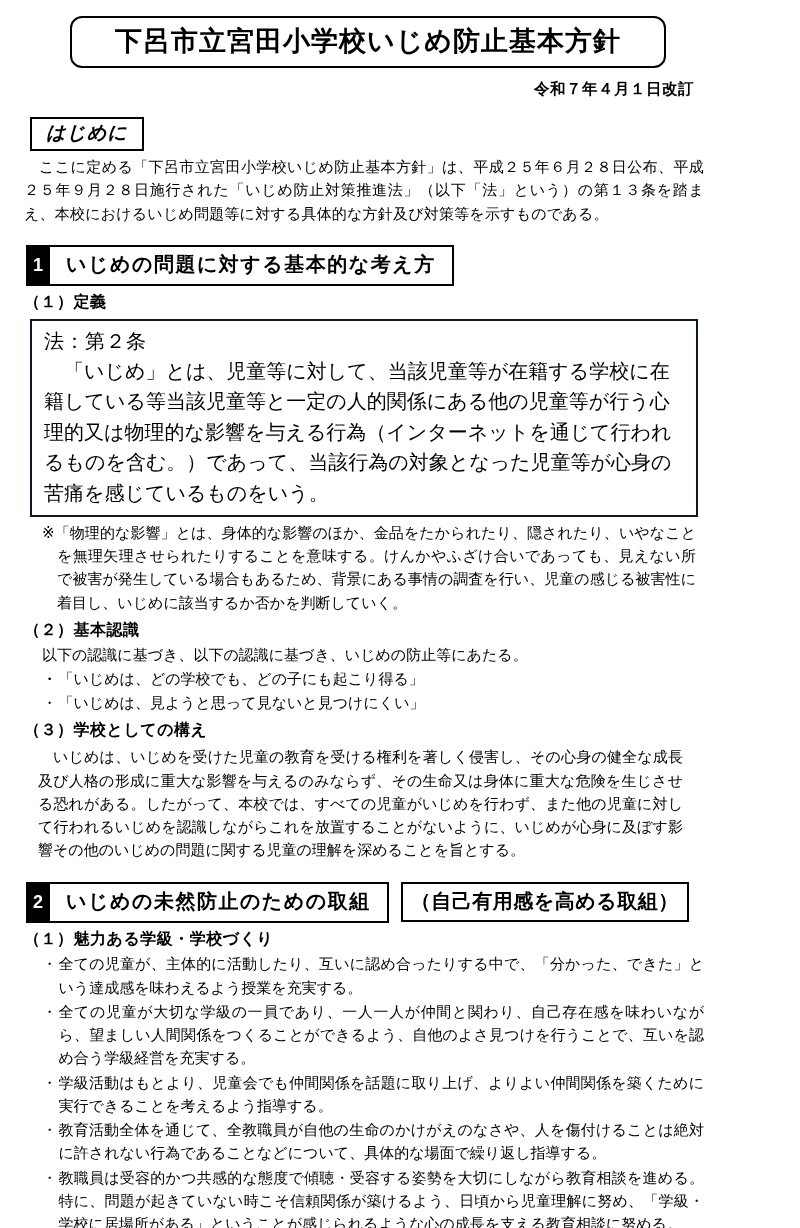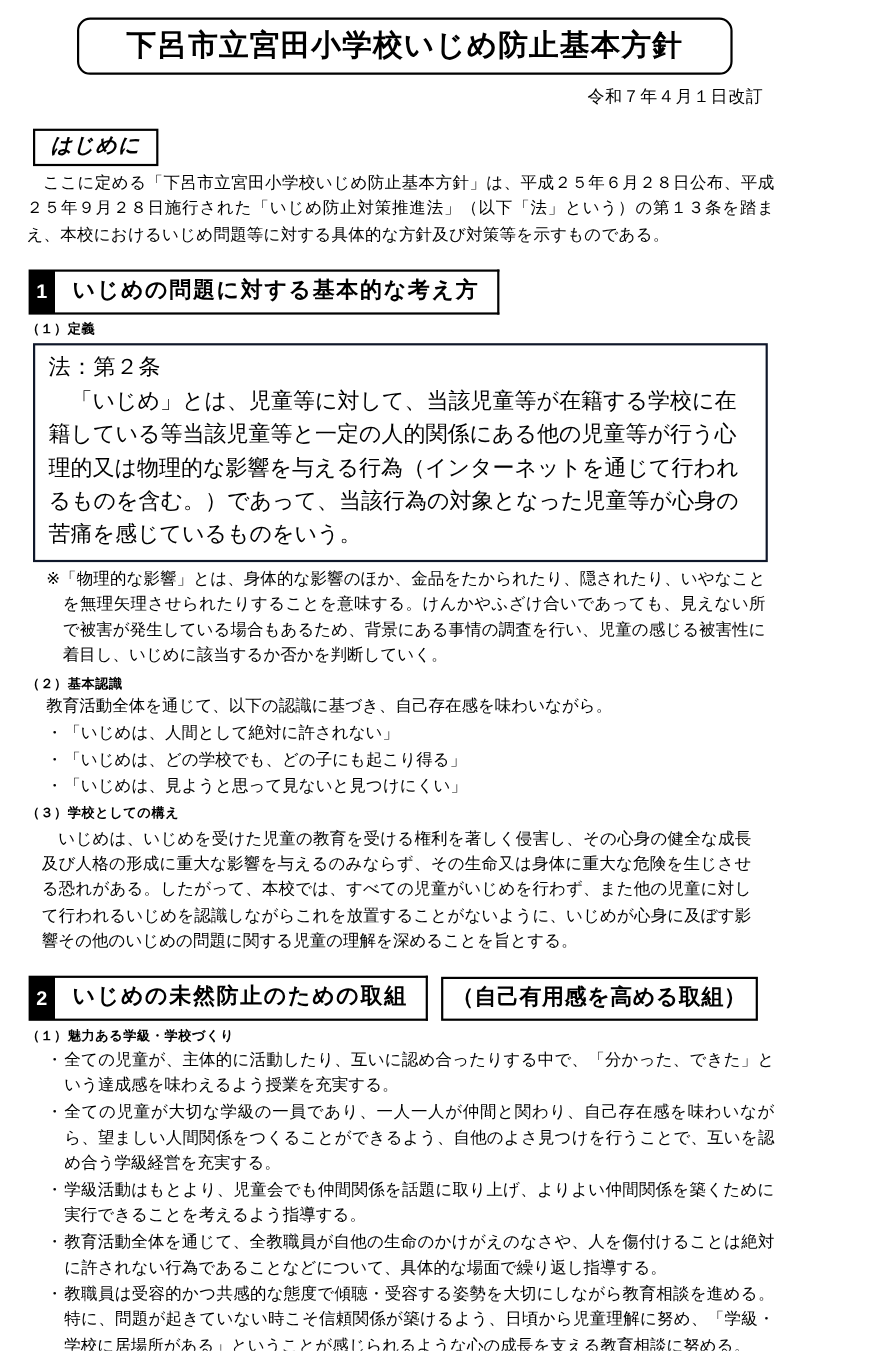--- a/index.html
+++ b/index.html
@@ -38,20 +38,21 @@
     font-weight: bold;
     letter-spacing: 1px;
     line-height: 1.2;
   }
 
   .revision {
     text-align: right;
     margin: 9px 10px 16px 0;
     font-size: 15.5px;
     letter-spacing: 0.5px;
+    font-weight: bold;
   }
 
   
   .label-box {
     display: inline-block;
     border: 2px solid #000;
     padding: 1px 14px 3px 14px;
     font-weight: bold;
     font-size: 19px;
     letter-spacing: 1px;
@@ -108,21 +109,21 @@
     font-weight: bold;
     font-size: 20px;
     letter-spacing: 0.5px;
     padding: 2px 8px 3px 8px;
     margin-left: 12px;
     align-self: center;
   }
 
   .sub-heading {
     font-weight: bold;
-    font-size: 12px;
+    font-size: 16px;
     margin-top: 4px;
     letter-spacing: 0.5px;
   }
 
   
   .quote-box {
     border: 2px solid #0f172a;
     padding: 5px 10px 7px 12px;
     margin: 4px 6px 0 6px;
     font-size: 20px;
@@ -195,23 +196,23 @@
   <div class="sub-heading">（１）定義</div>
 
   <div class="quote-box">
     <p class="q-first">法：第２条</p>
     <p class="indent1">「いじめ」とは、児童等に対して、当該児童等が在籍する学校に在籍している等当該児童等と一定の人的関係にある他の児童等が行う心理的又は物理的な影響を与える行為（インターネットを通じて行われるものを含む。）であって、当該行為の対象となった児童等が心身の苦痛を感じているものをいう。</p>
   </div>
 
   <p class="note-block">※「物理的な影響」とは、身体的な影響のほか、金品をたかられたり、隠されたり、いやなことを無理矢理させられたりすることを意味する。けんかやふざけ合いであっても、見えない所で被害が発生している場合もあるため、背景にある事情の調査を行い、児童の感じる被害性に着目し、いじめに該当するか否かを判断していく。</p>
 
   <div class="sub-heading">（２）基本認識</div>
-  <p class="body-indent">教育活動全体を通じて、以下の認識に基づき、自己存在感を味わいながら。</p>
+  <p class="body-indent">以下の認識に基づき、以下の認識に基づき、いじめの防止等にあたる。</p>
   <ul class="bullets">
-    <li><span class="bt">・</span><span>「いじめは、人間として絶対に許されない」</span></li>
+    <li><span class="bt">・</span></li>
     <li><span class="bt">・</span><span>「いじめは、どの学校でも、どの子にも起こり得る」</span></li>
     <li><span class="bt">・</span><span>「いじめは、見ようと思って見ないと見つけにくい」</span></li>
   </ul>
 
   <div class="sub-heading">（３）学校としての構え</div>
   <p class="para-block indent1">いじめは、いじめを受けた児童の教育を受ける権利を著しく侵害し、その心身の健全な成長及び人格の形成に重大な影響を与えるのみならず、その生命又は身体に重大な危険を生じさせる恐れがある。したがって、本校では、すべての児童がいじめを行わず、また他の児童に対して行われるいじめを認識しながらこれを放置することがないように、いじめが心身に及ぼす影響その他のいじめの問題に関する児童の理解を深めることを旨とする。</p>
 
   <div class="num-heading">
     <div class="num-badge">2</div>
     <div class="num-title-box">いじめの未然防止のための取組</div>

